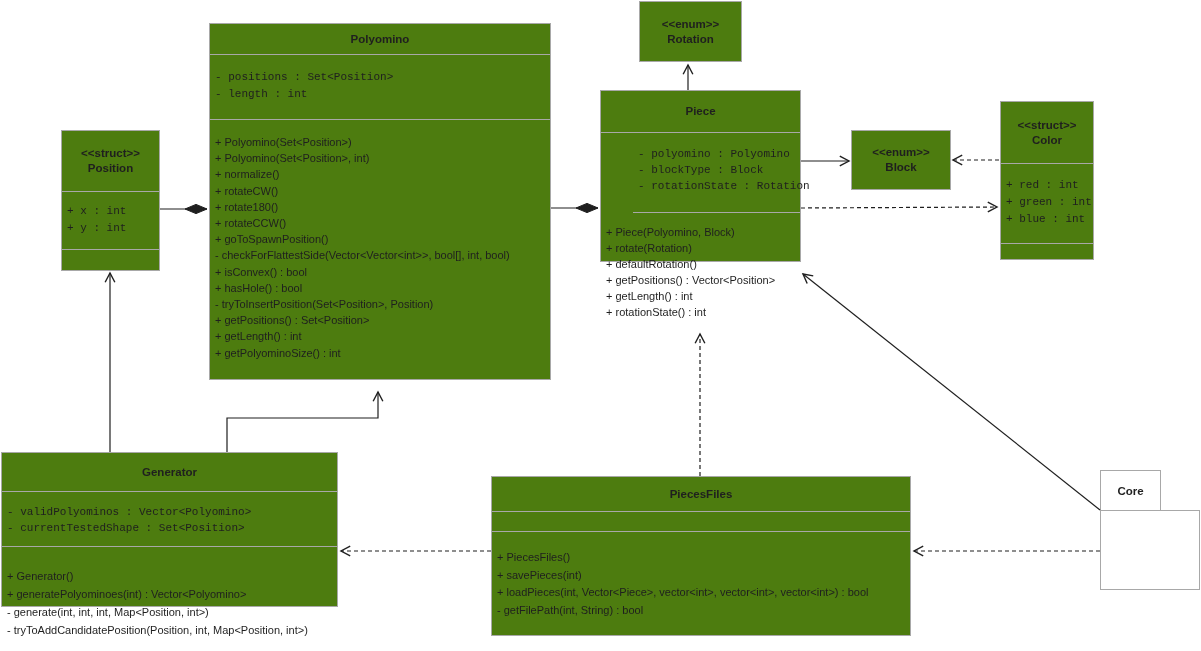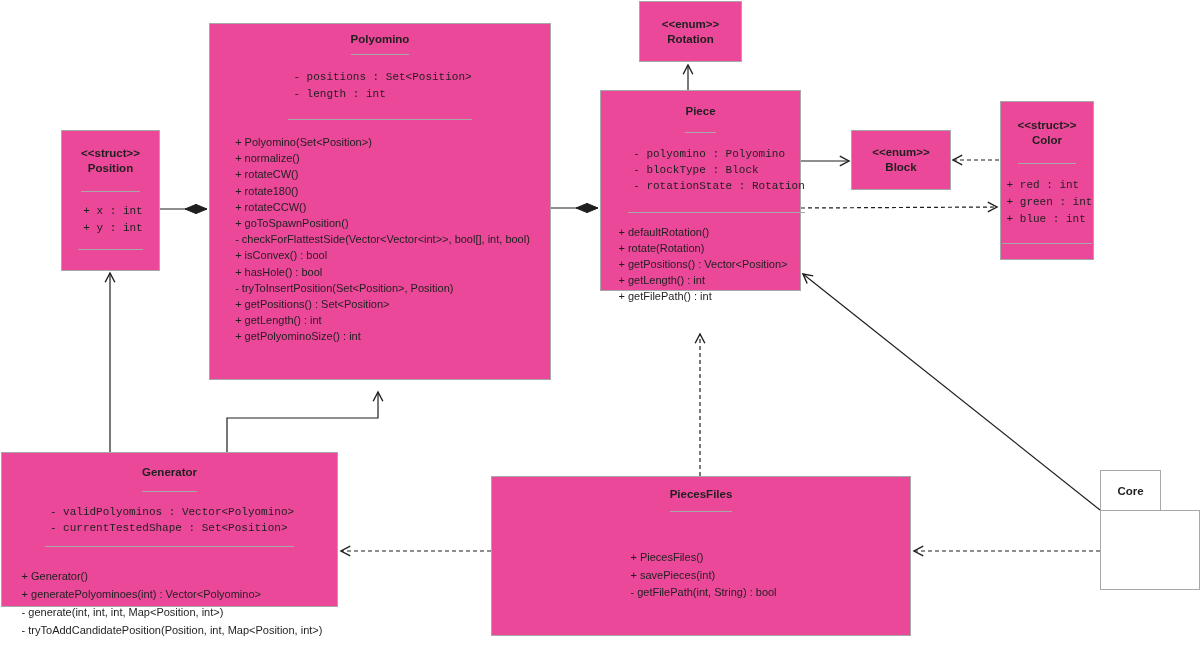--- a/index.html
+++ b/index.html
@@ -6,28 +6,27 @@
   #canvas {
     position: relative;
     width: 1201px;
     height: 651px;
     background: #ffffff;
     font-family: "Liberation Sans", sans-serif;
     overflow: hidden;
   }
   .box {
     position: absolute;
-    background: #ec4899;
+    background: #4d7c0f;
     border: 1px solid #a8a8a8;
     box-sizing: border-box;
     display: flex;
     flex-direction: column;
     color: #1f1f1f;
     font-size: 11px;
-    align-items: center;
   }
   .title {
     flex: 0 0 auto;
     display: flex;
     flex-direction: column;
     justify-content: center;
     align-items: center;
     font-weight: bold;
     font-size: 11.5px;
     line-height: 15px;
@@ -75,20 +74,21 @@
   <div class="box" style="left:209px; top:23px; width:342px; height:357px;">
     <div class="title" style="height:30px;">
       <span>Polyomino</span>
     </div>
     <div class="comp attrs" style="height:65px; padding-top:14px; --lh:16.5px;">
         <div class="member">- positions : Set&lt;Position&gt;</div>
         <div class="member">- length : int</div>
       </div>
     <div class="comp methods" style="padding-top:14px; --lh:16.2px;">
         <div class="member">+ Polyomino(Set&lt;Position&gt;)</div>
+        <div class="member">+ Polyomino(Set&lt;Position&gt;, int)</div>
         <div class="member">+ normalize()</div>
         <div class="member">+ rotateCW()</div>
         <div class="member">+ rotate180()</div>
         <div class="member">+ rotateCCW()</div>
         <div class="member">+ goToSpawnPosition()</div>
         <div class="member">- checkForFlattestSide(Vector&lt;Vector&lt;int&gt;&gt;, bool[], int, bool)</div>
         <div class="member">+ isConvex() : bool</div>
         <div class="member">+ hasHole() : bool</div>
         <div class="member">- tryToInsertPosition(Set&lt;Position&gt;, Position)</div>
         <div class="member">+ getPositions() : Set&lt;Position&gt;</div>
@@ -97,35 +97,36 @@
       </div>
   </div>
 
   <div class="box" style="left:639px; top:1px; width:103px; height:61px;">
     <div class="title solo">
       <span>&lt;&lt;enum&gt;&gt;</span>
       <span>Rotation</span>
     </div>
   </div>
 
-  <div class="box" style="left:600px; top:90px; width:201px; height:201px;">
+  <div class="box" style="left:600px; top:90px; width:201px; height:172px;">
     <div class="title" style="height:41px;">
       <span>Piece</span>
     </div>
     <div class="comp attrs" style="height:80px; padding-top:14px;margin-left:32px; --lh:15.8px;">
         <div class="member">- polyomino : Polyomino</div>
         <div class="member">- blockType : Block</div>
         <div class="member">- rotationState : Rotation</div>
       </div>
     <div class="comp methods" style="padding-top:11px; --lh:16.1px;">
+        <div class="member">+ Piece(Polyomino, Block)</div>
+        <div class="member">+ rotate(Rotation)</div>
         <div class="member">+ defaultRotation()</div>
-        <div class="member">+ rotate(Rotation)</div>
         <div class="member">+ getPositions() : Vector&lt;Position&gt;</div>
         <div class="member">+ getLength() : int</div>
-        <div class="member">+ getFilePath() : int</div>
+        <div class="member">+ rotationState() : int</div>
       </div>
   </div>
 
   <div class="box" style="left:851px; top:130px; width:100px; height:60px;">
     <div class="title solo">
       <span>&lt;&lt;enum&gt;&gt;</span>
       <span>Block</span>
     </div>
   </div>
 
@@ -171,20 +172,21 @@
   </div>
 
   <div class="box" style="left:491px; top:476px; width:420px; height:160px;">
     <div class="title" style="height:34px;">
       <span>PiecesFiles</span>
     </div>
     <div class="comp attrs" style="height:20px;"></div>
     <div class="comp methods" style="padding-top:17px; --lh:17.5px;">
         <div class="member">+ PiecesFiles()</div>
         <div class="member">+ savePieces(int)</div>
+        <div class="member">+ loadPieces(int, Vector&lt;Piece&gt;, vector&lt;int&gt;, vector&lt;int&gt;, vector&lt;int&gt;) : bool</div>
         <div class="member">- getFilePath(int, String) : bool</div>
       </div>
   </div>
 
   <div class="pkg-tab" style="left:1100px; top:470px; width:61px; height:41px;">
     <span>Core</span>
   </div>
   <div class="pkg-body" style="left:1100px; top:510px; width:100px; height:80px;"></div>
 
   <svg class="wires" width="1201" height="651" viewBox="0 0 1201 651">

